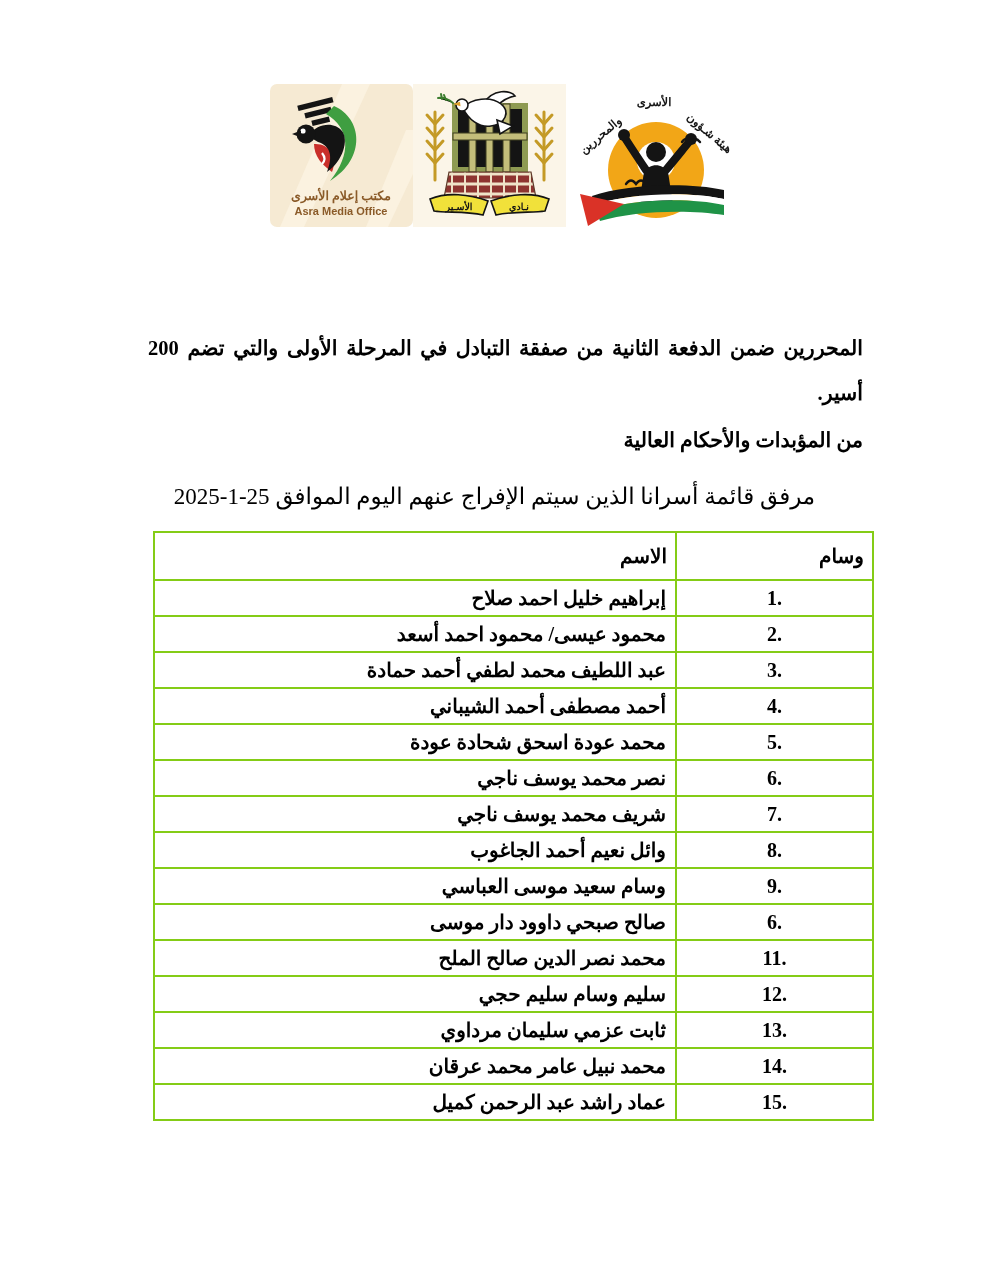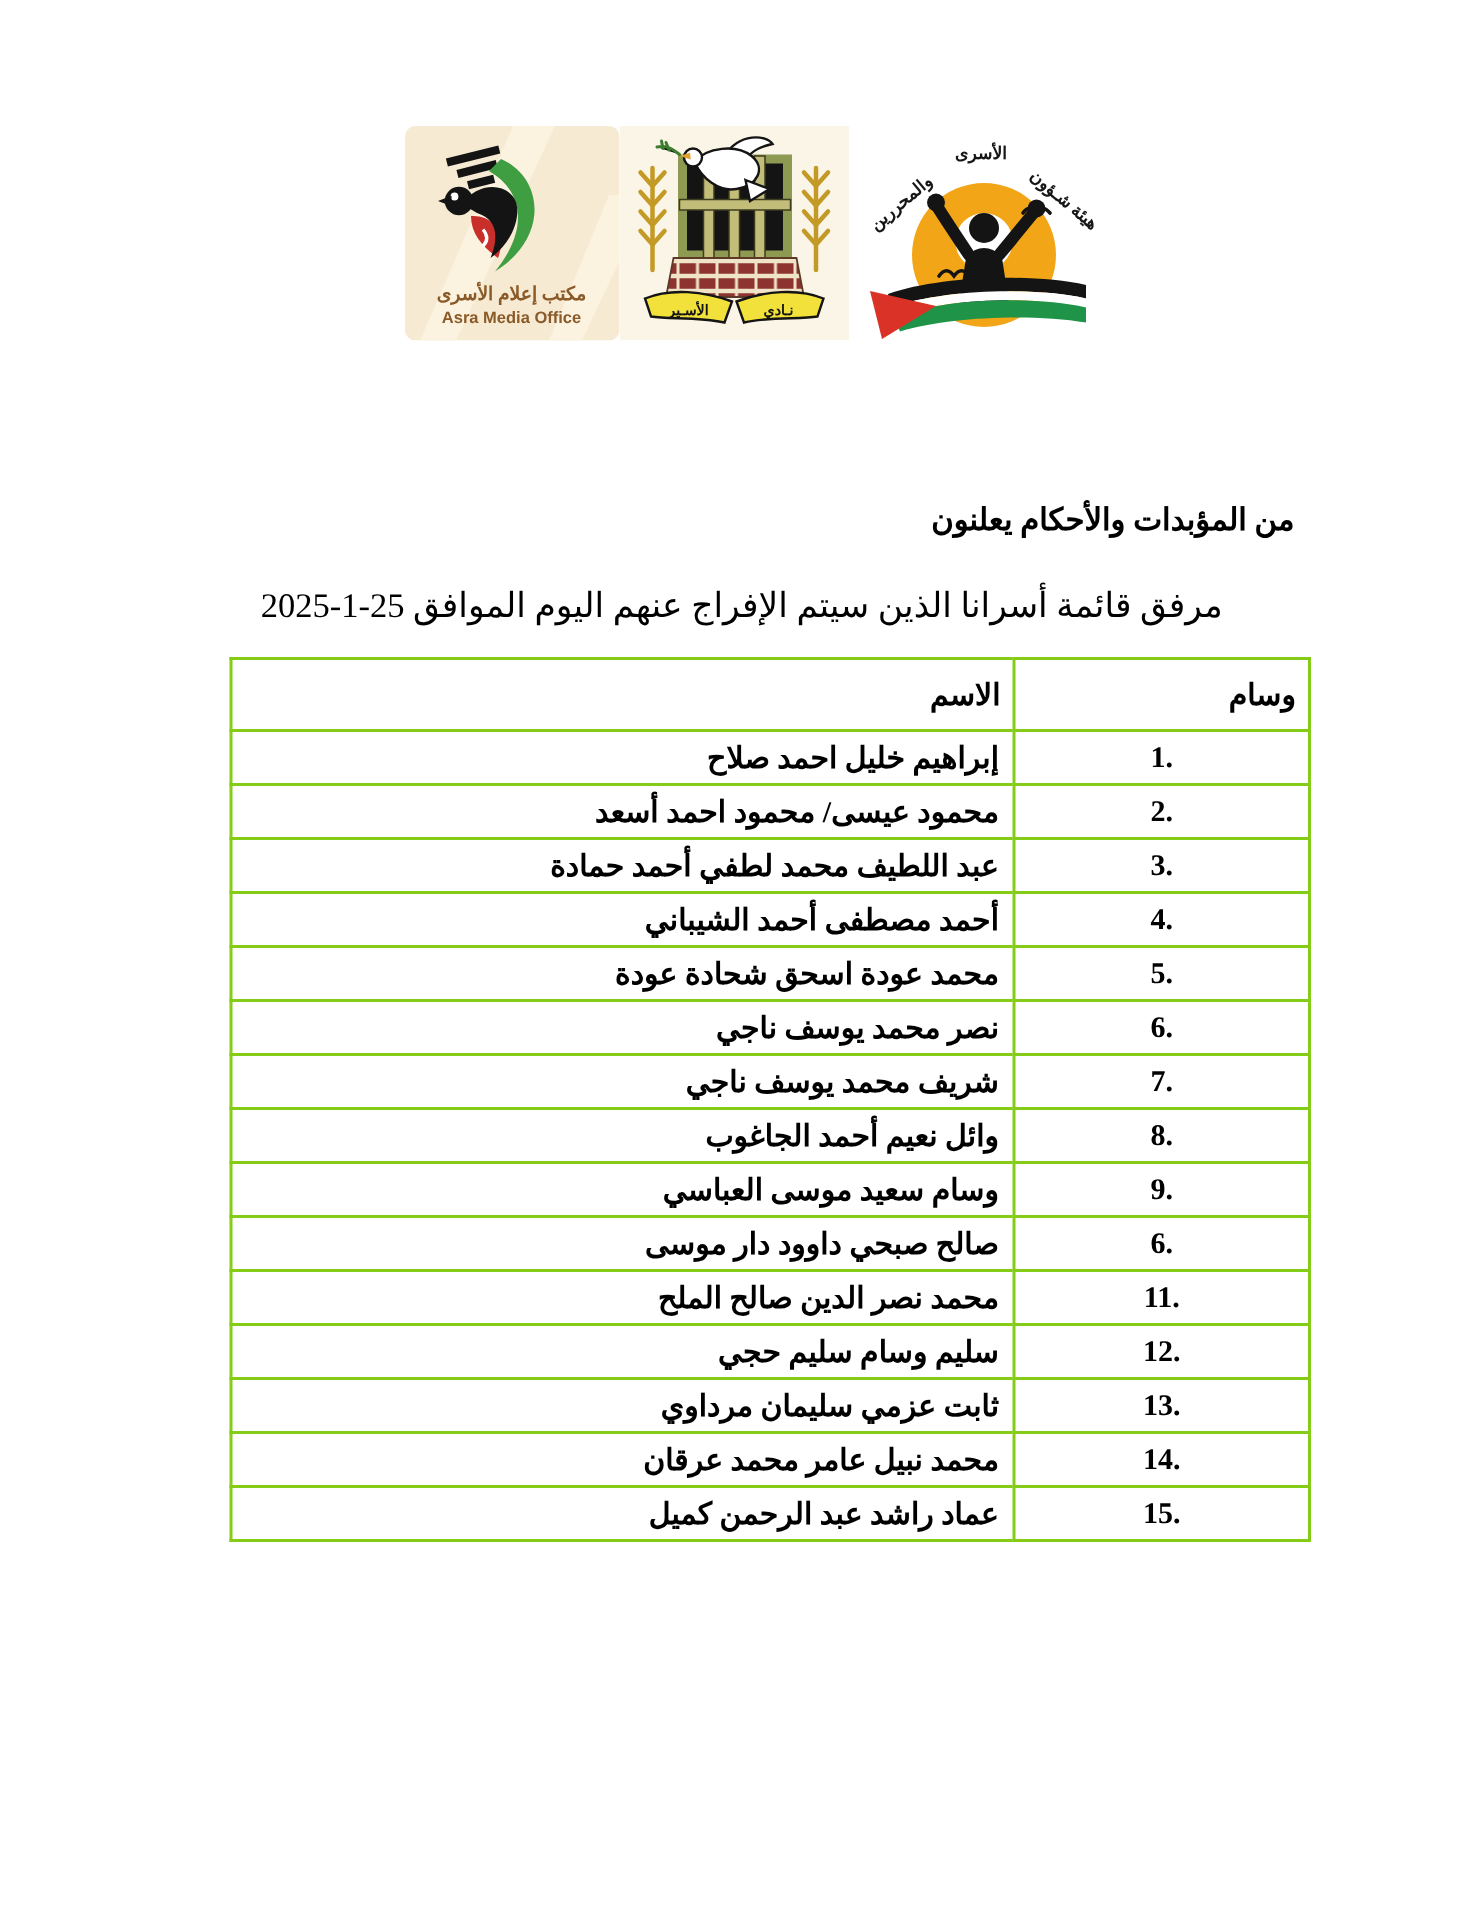--- a/index.html
+++ b/index.html
@@ -144,22 +144,23 @@
     <g>
       <path d="M26,112 C60,100 122,98 158,106 L158,115 C122,107 62,109 28,121 Z" fill="#141414"></path>
       <path d="M28,121 C62,109 122,107 158,115 L158,121 C122,113 64,115 30,127 Z" fill="#ffffff"></path>
       <path d="M30,127 C64,115 122,113 158,121 L158,131 C122,125 66,127 34,137 Z" fill="#1f9347"></path>
       <path d="M14,110 L58,120 L22,142 Z" fill="#da3227"></path>
     </g>
   </svg>
 </div>
 
 <div class="intro">
+  <div class="intro-line">المحررين ضمن الدفعة الثانية من صفقة التبادل في المرحلة الأولى والتي تضم 200 أسير.</div>
 </div>
-<div class="subline">من المؤبدات والأحكام يعلنون</div>
+<div class="subline">من المؤبدات والأحكام العالية</div>
 
 <div class="heading">
   <span>مرفق قائمة أسرانا الذين سيتم الإفراج عنهم اليوم الموافق</span>
   <span class="date" dir="ltr">2025-1-25</span>
 </div>
 
 <table class="prisoner-table">
   <colgroup>
       <col class="c-num">
       <col class="c-name">

